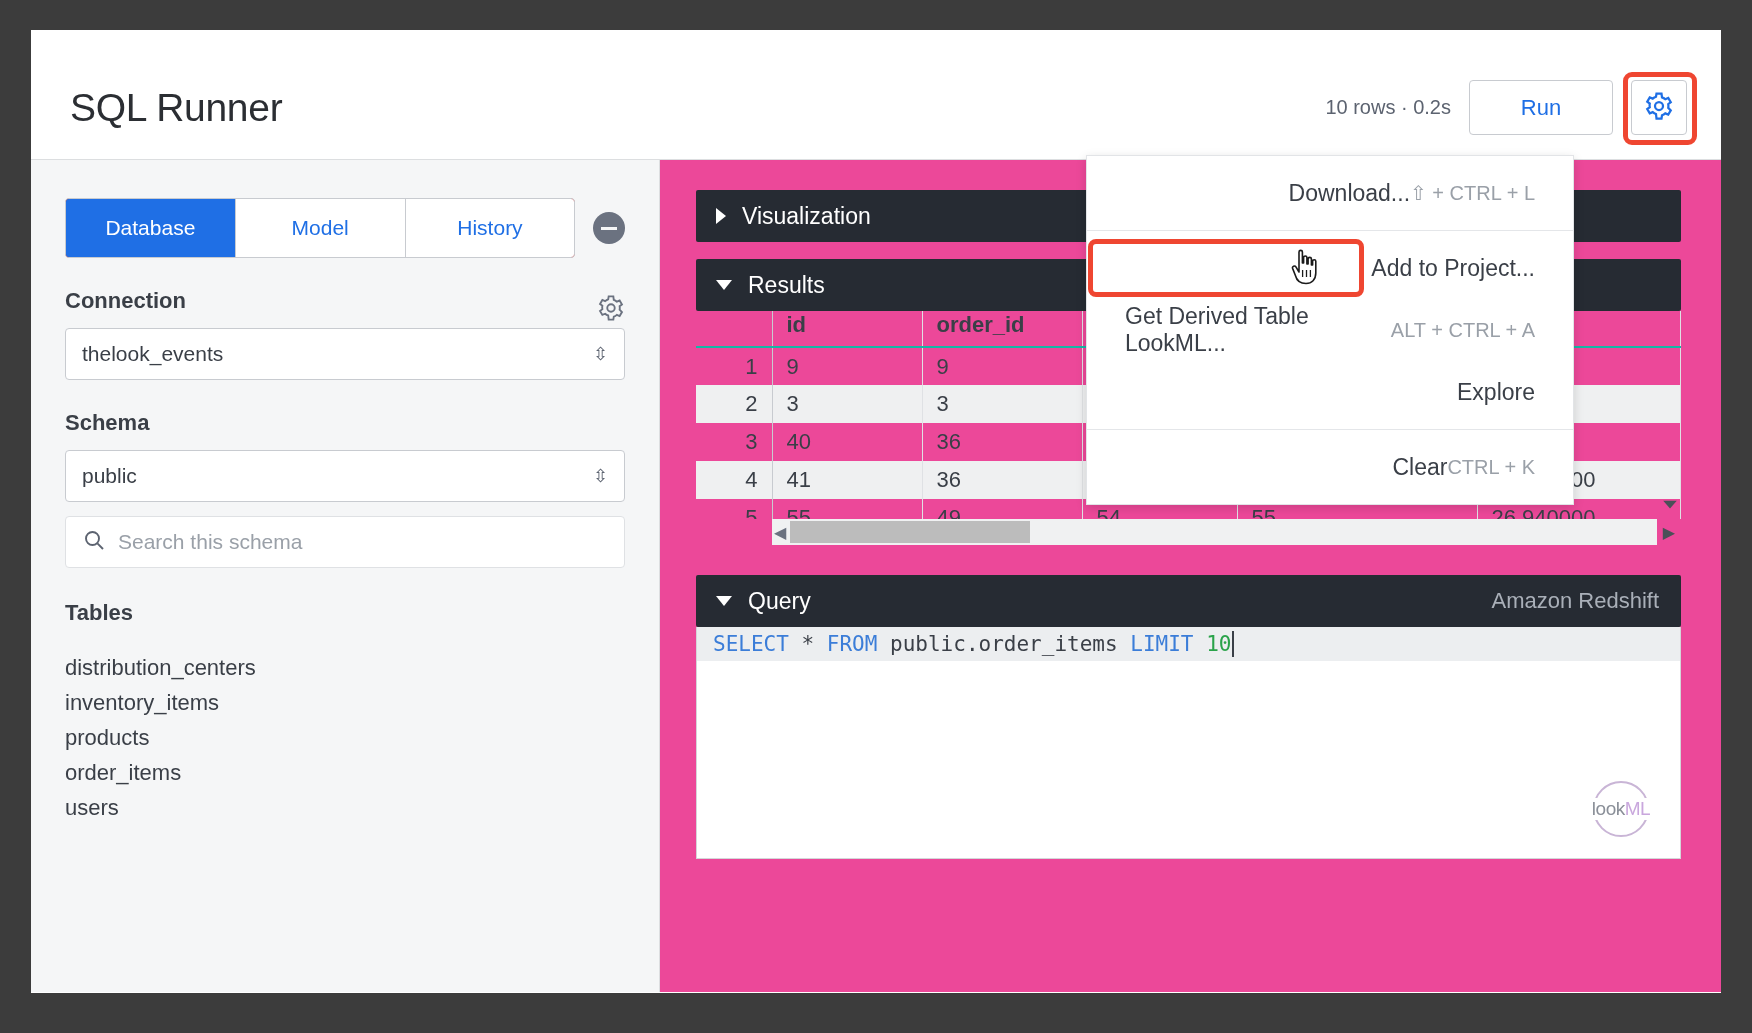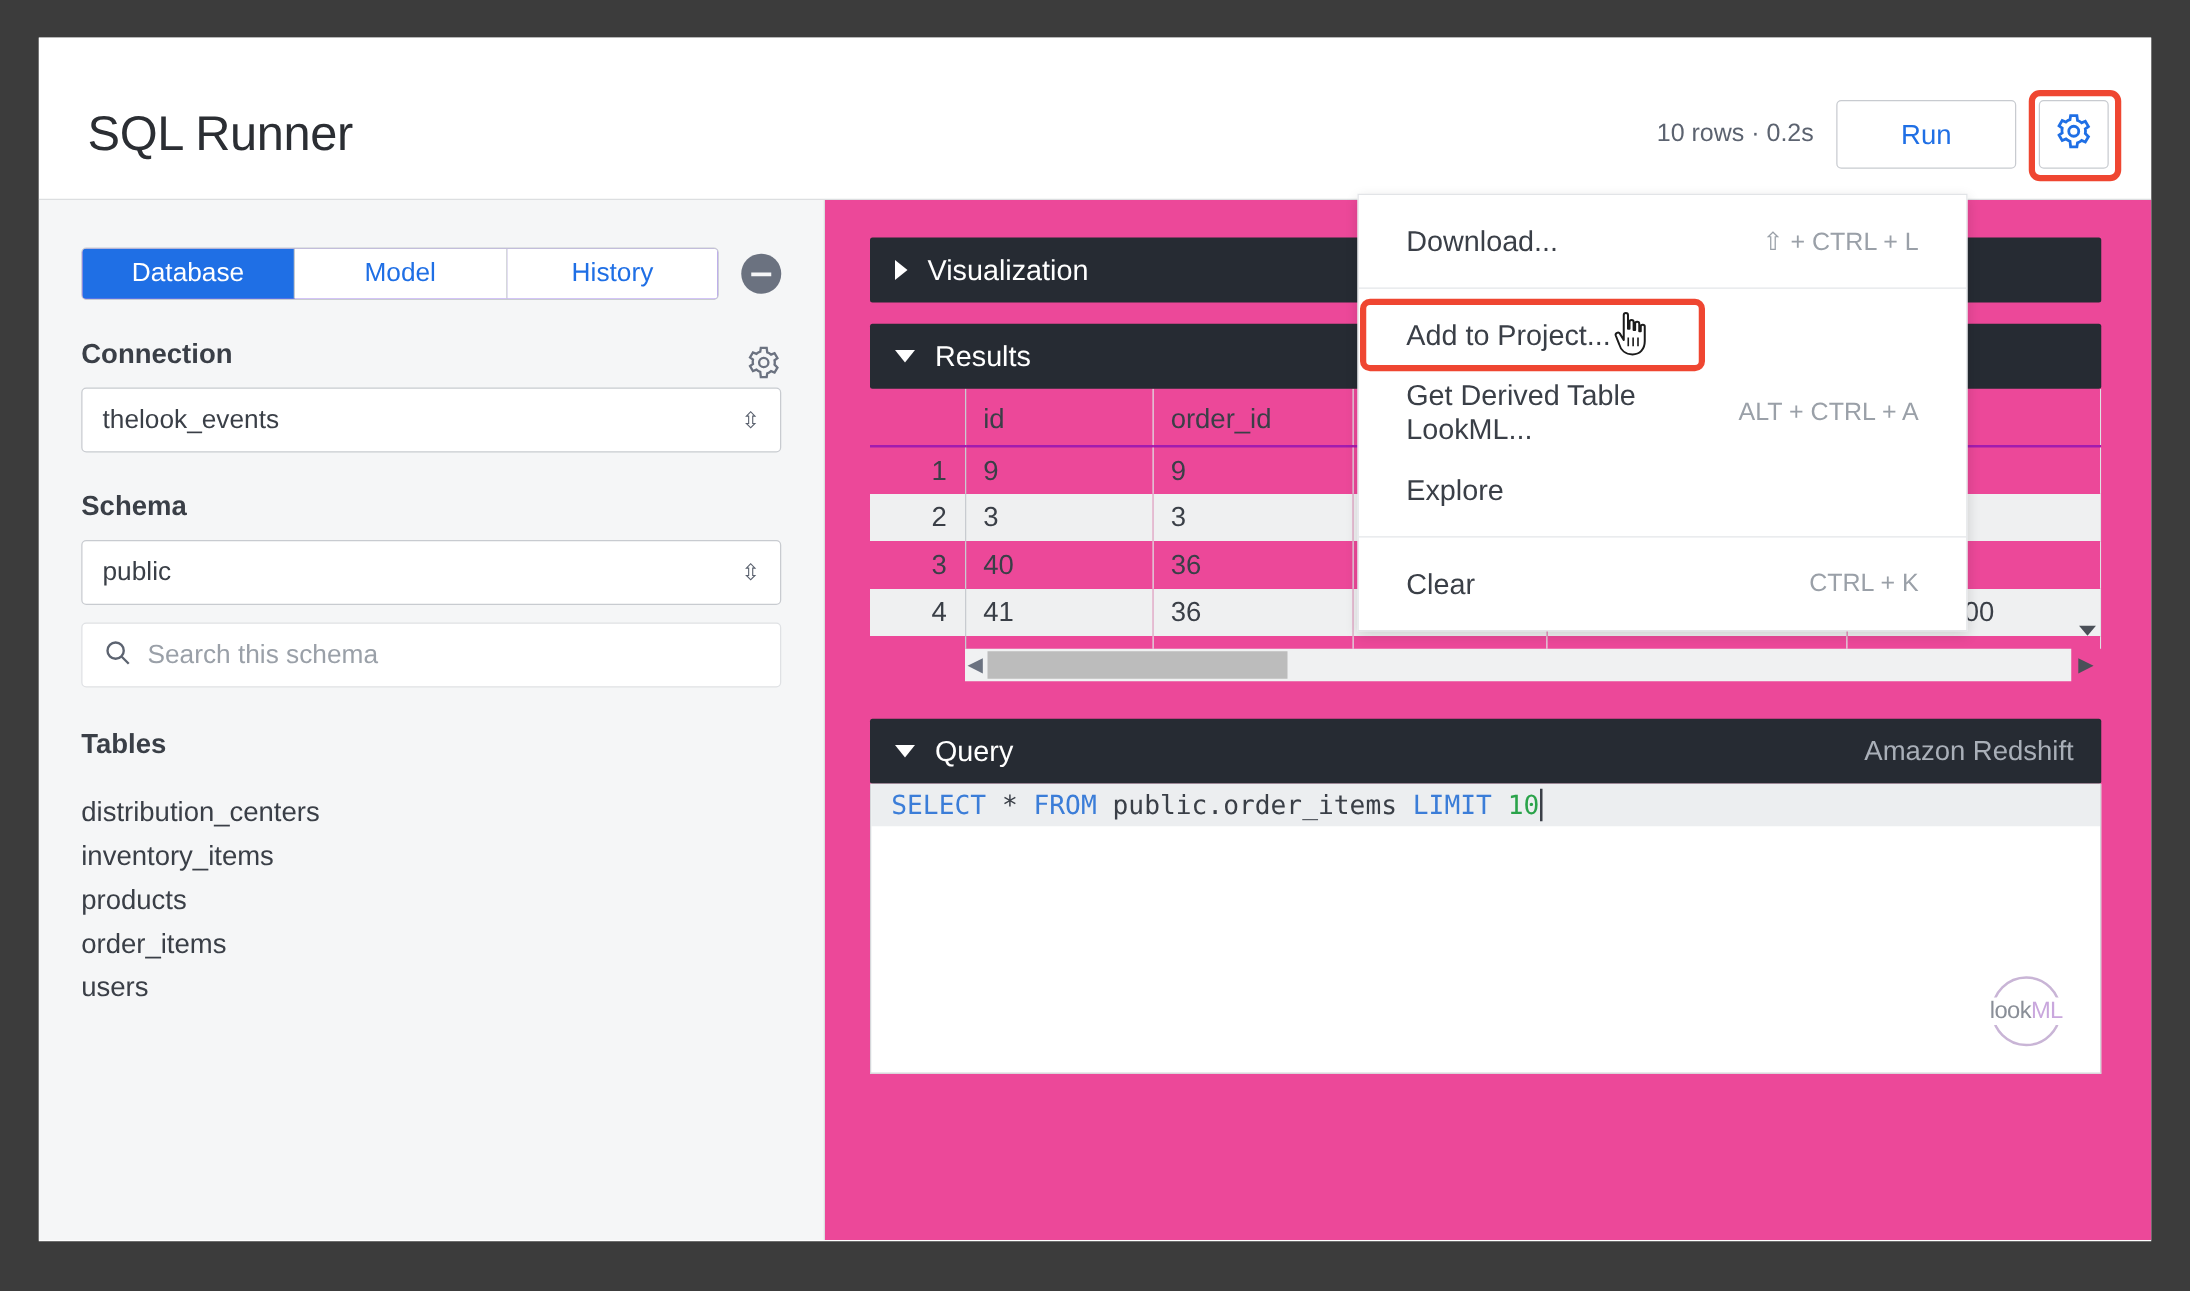--- a/index.html
+++ b/index.html
@@ -87,23 +87,23 @@
     position: relative;
   }
 
   
   .tab-row { display: flex; align-items: center; gap: 18px; }
   .tabs {
     display: flex;
     border: 1px solid #c8cbd0;
     border-radius: 4px;
     overflow: hidden;
-    height: 42px;
+    height: 60px;
     width: 516px;
-    background: #8b5cf6;
+    background: #b91c1c;
   }
   .tab {
     flex: 1;
     display: flex; align-items: center; justify-content: center;
     font-size: 21px;
     color: #1f6fe5;
     background: #ffffff;
     border-right: 1px solid #c8cbd0;
     cursor: pointer;
   }
@@ -233,23 +233,23 @@
   }
   .rtable th, .rtable td {
     height: 38px;
     padding: 0 14px;
     text-align: left;
     border-right: 1px solid #dfe1e4;
     white-space: nowrap;
     overflow: hidden;
   }
   .rtable th {
-    font-weight: normal;
-    border-bottom: 2px solid #a21caf;
-    height: 46px;
+    font-weight: bold;
+    border-bottom: 2px solid #14b8a6;
+    height: 36px;
     vertical-align: bottom;
     padding-bottom: 8px;
   }
   .rtable col.idx { width: 76px; }
   .rtable .idxcell {
     text-align: right;
     border-right: 1px solid #c8cbd0;
     color: #3a3f47;
   }
   .rtable tbody tr:nth-child(even) { background: #eff0f1; }
@@ -349,21 +349,21 @@
     box-shadow: 0 3px 10px rgba(0,0,0,0.14);
     z-index: 50;
     padding: 6px 0;
   }
   .menu-item {
     height: 62px;
     display: flex; align-items: center;
     padding: 0 38px;
     font-size: 23px;
     color: #3a3f47;
-    justify-content: space-between;
+    justify-content: flex-end;
     cursor: pointer;
     position: relative;
   }
   .menu-item .shortcut {
     font-size: 20px;
     color: #9aa0a8;
     white-space: nowrap;
   }
   .menu-sep {
     height: 1px;

